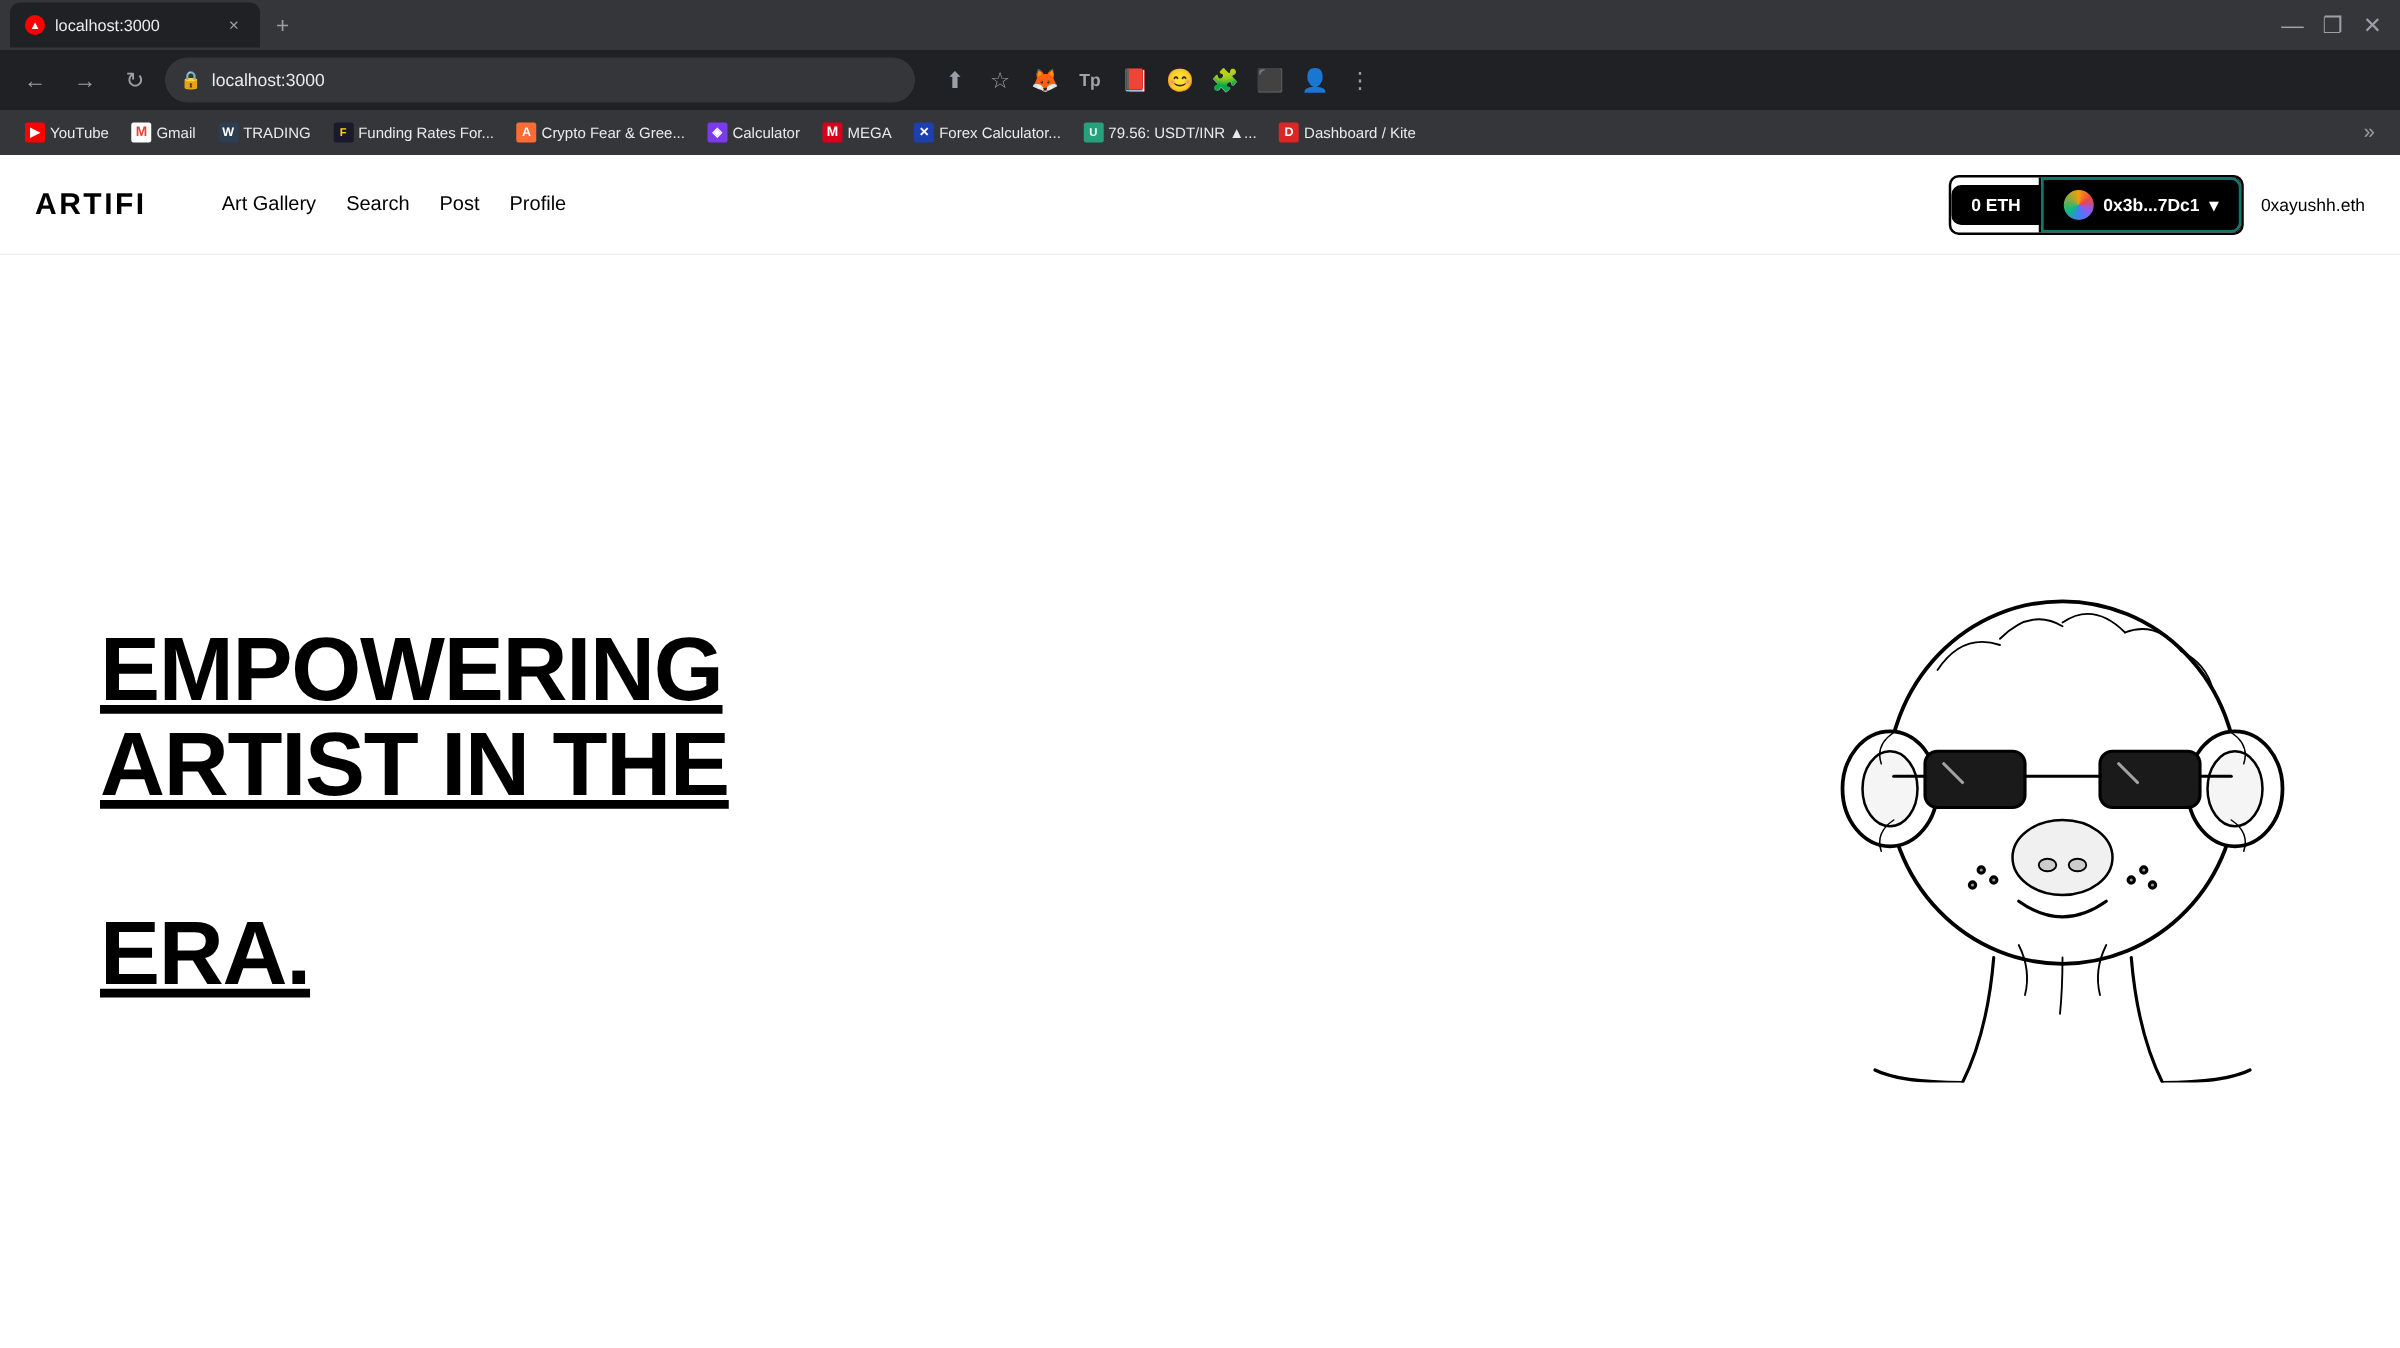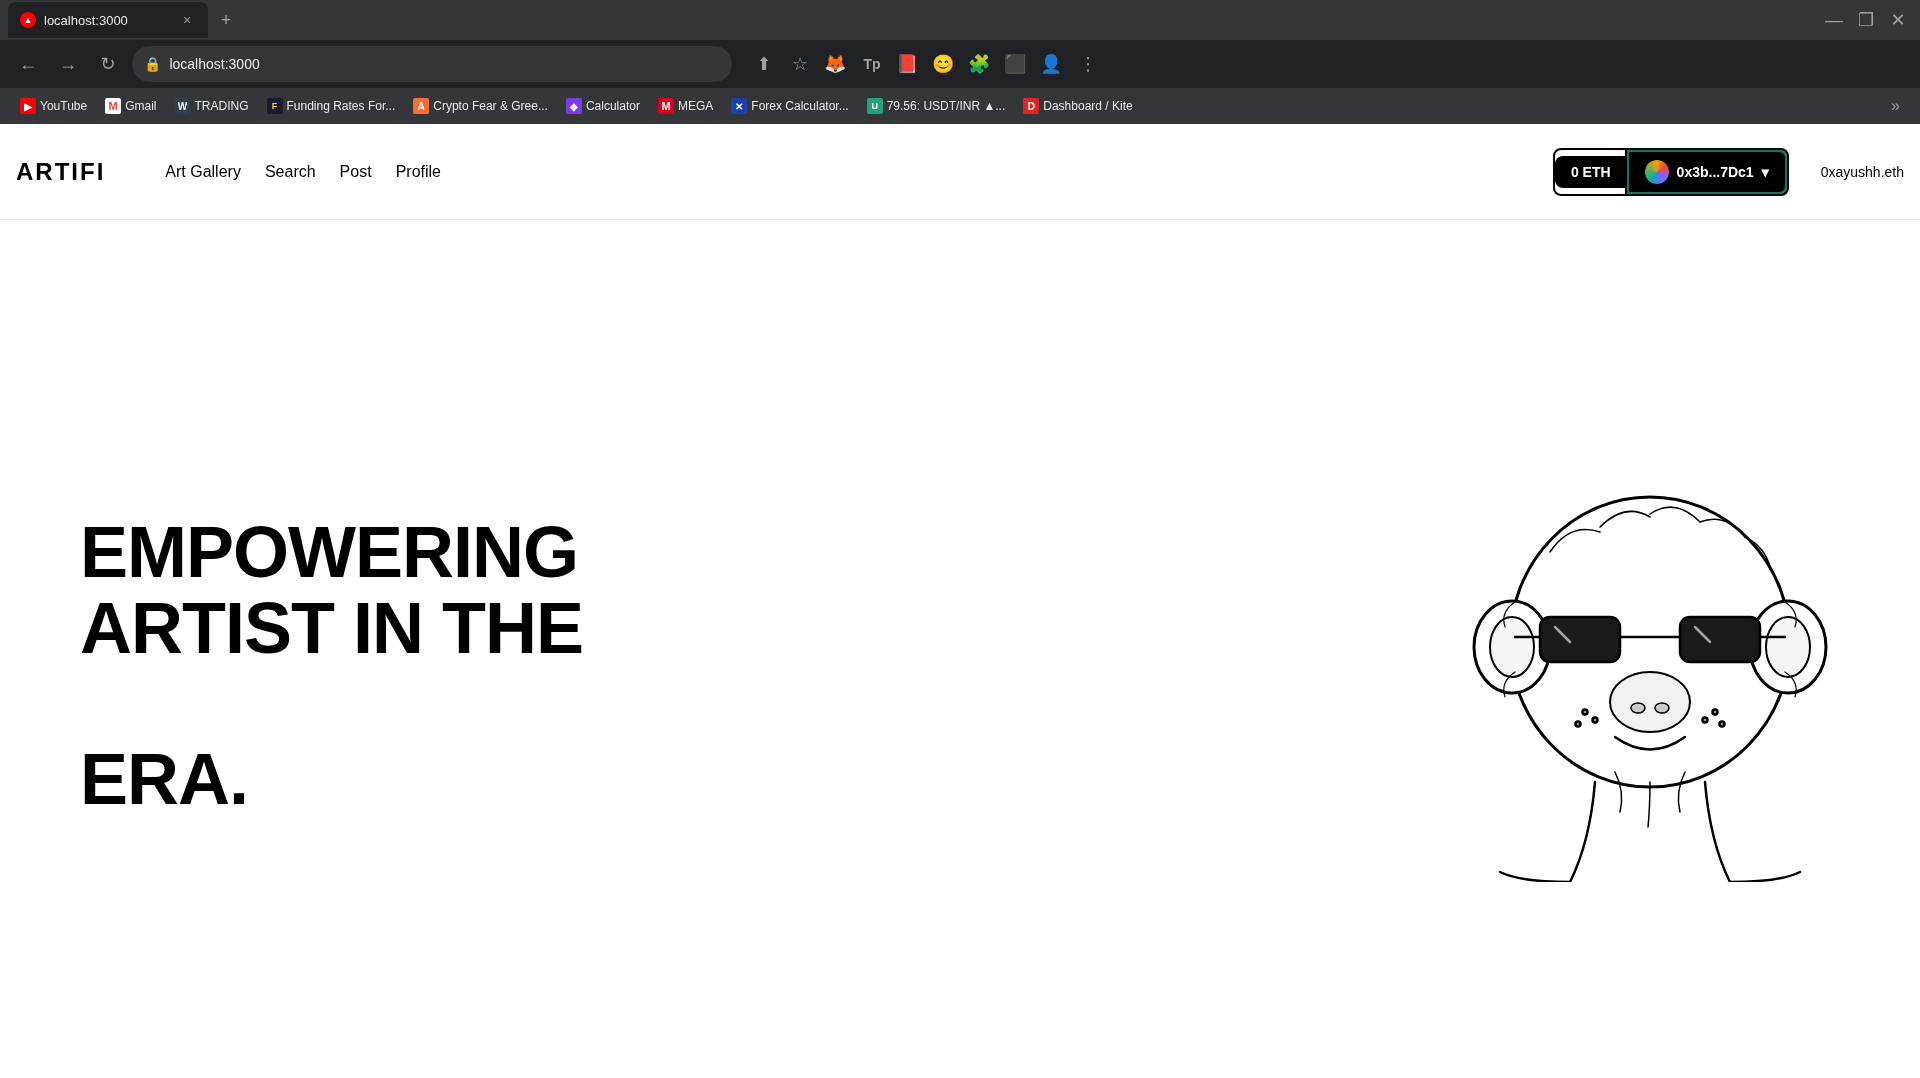--- a/index.html
+++ b/index.html
@@ -206,22 +206,22 @@
       color: #9aa0a6;
       font-size: 16px;
       cursor: pointer;
       padding: 4px 8px;
     }
 
     
     .app-navbar {
       display: flex;
       align-items: center;
-      padding: 0 16px;
-      height: 96px;
+      padding: 0 28px;
+      height: 80px;
       background: #fff;
       border-bottom: 1px solid #eee;
     }
 
     .app-logo {
       font-size: 24px;
       font-weight: 900;
       letter-spacing: 2px;
       color: #000;
       font-family: 'Arial Black', Arial, sans-serif;
@@ -238,21 +238,21 @@
       color: #000;
       text-decoration: none;
       cursor: pointer;
       font-weight: 500;
     }
 
     .wallet-section {
       margin-left: auto;
       display: flex;
       align-items: center;
-      gap: 20px;
+      gap: 2px;
       justify-content: flex-end;
     }
 
     .eth-balance {
       background: #000;
       color: #fff;
       padding: 8px 16px;
       border-radius: 8px 0 0 8px;
       font-size: 14px;
       font-weight: bold;
@@ -304,20 +304,21 @@
     }
 
     .hero-headline {
       font-size: 72px;
       font-weight: 900;
       line-height: 1.05;
       color: #000;
       font-family: 'Arial Black', Arial, sans-serif;
       text-transform: uppercase;
       letter-spacing: -1px;
+      text-decoration: underline;
     }
 
     .hero-image {
       position: absolute;
       right: 60px;
       top: 50%;
       transform: translateY(-50%);
       width: 420px;
       height: 430px;
     }

